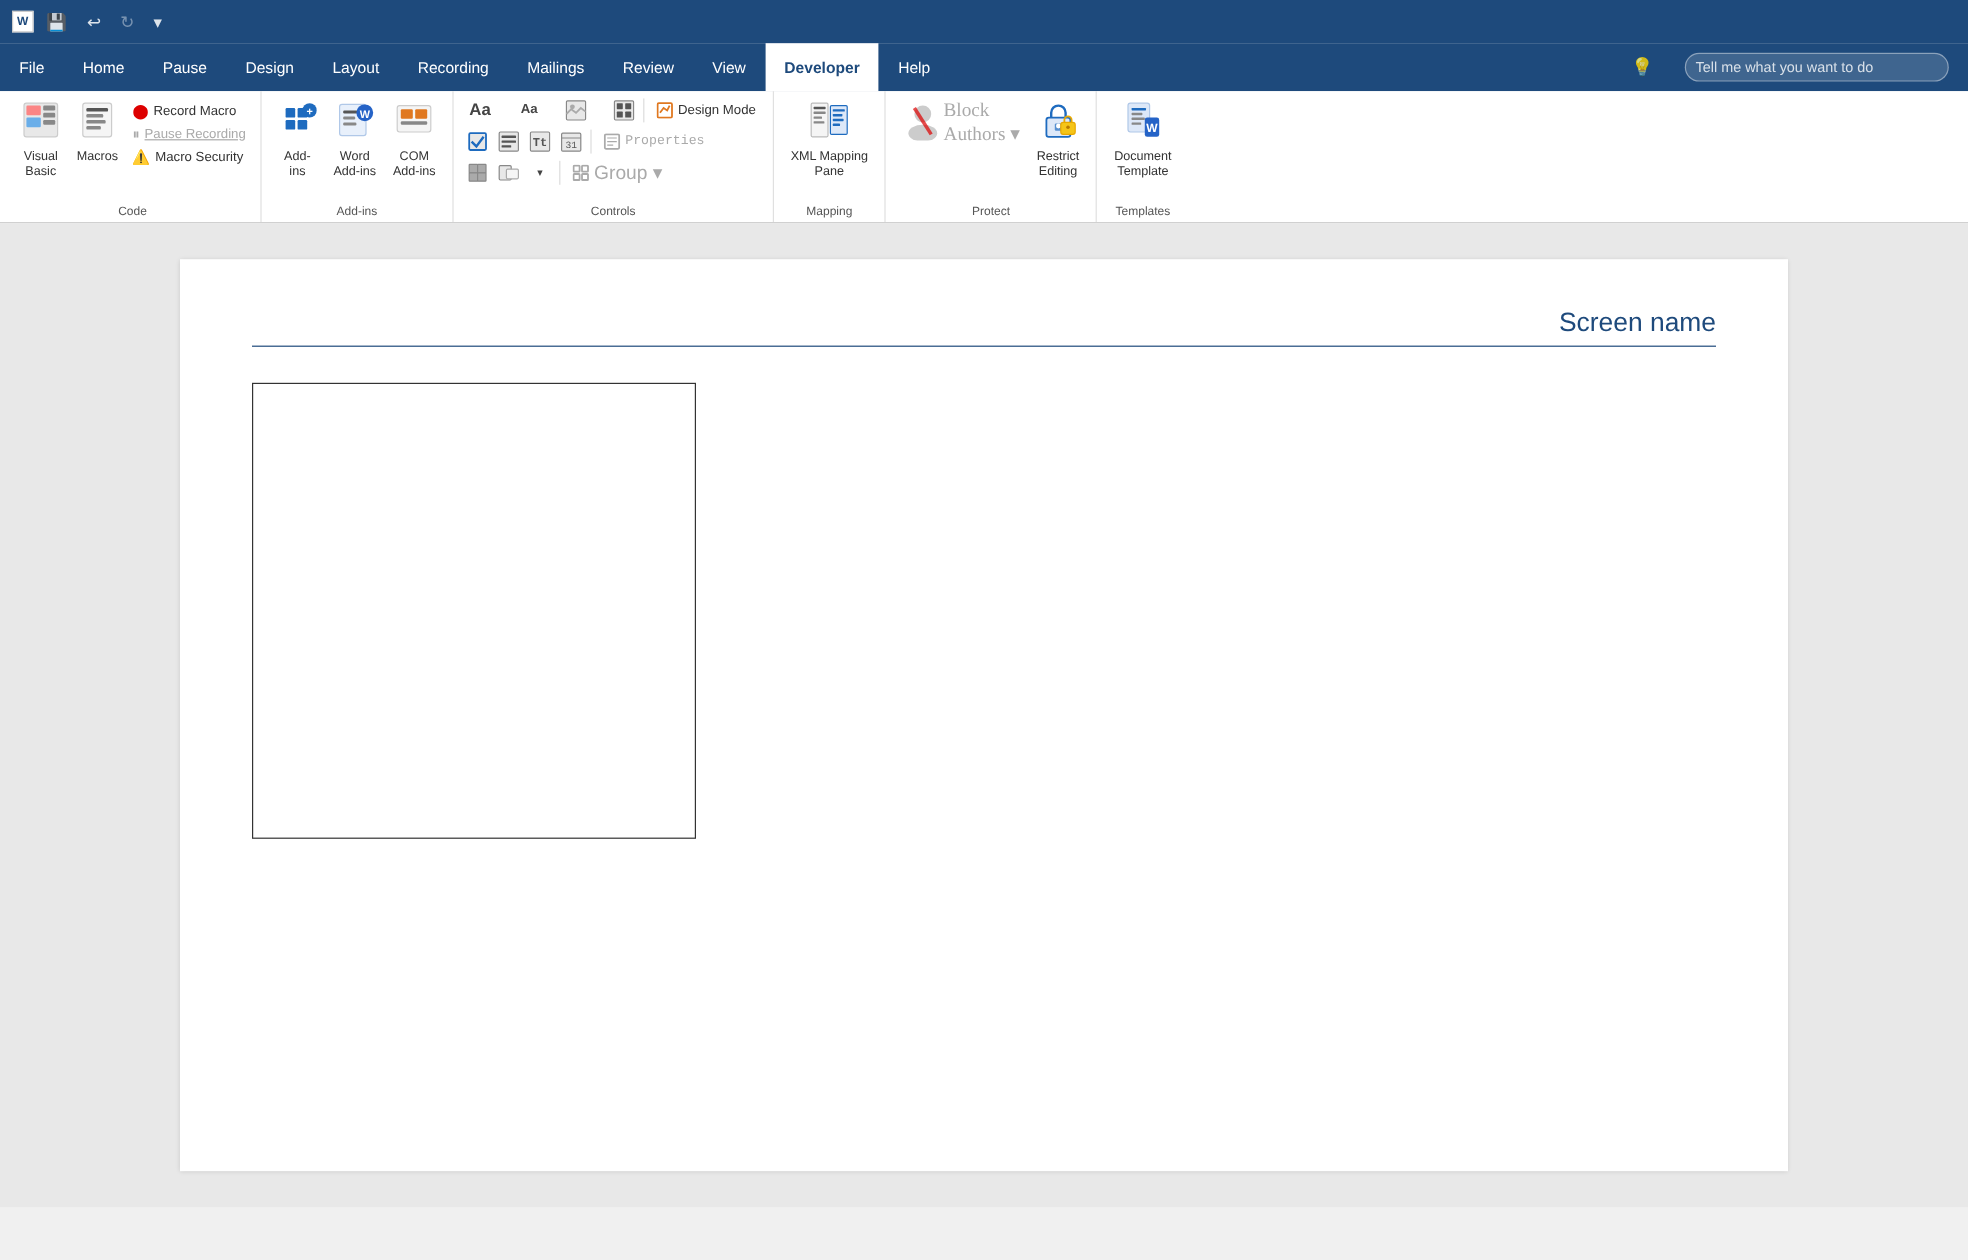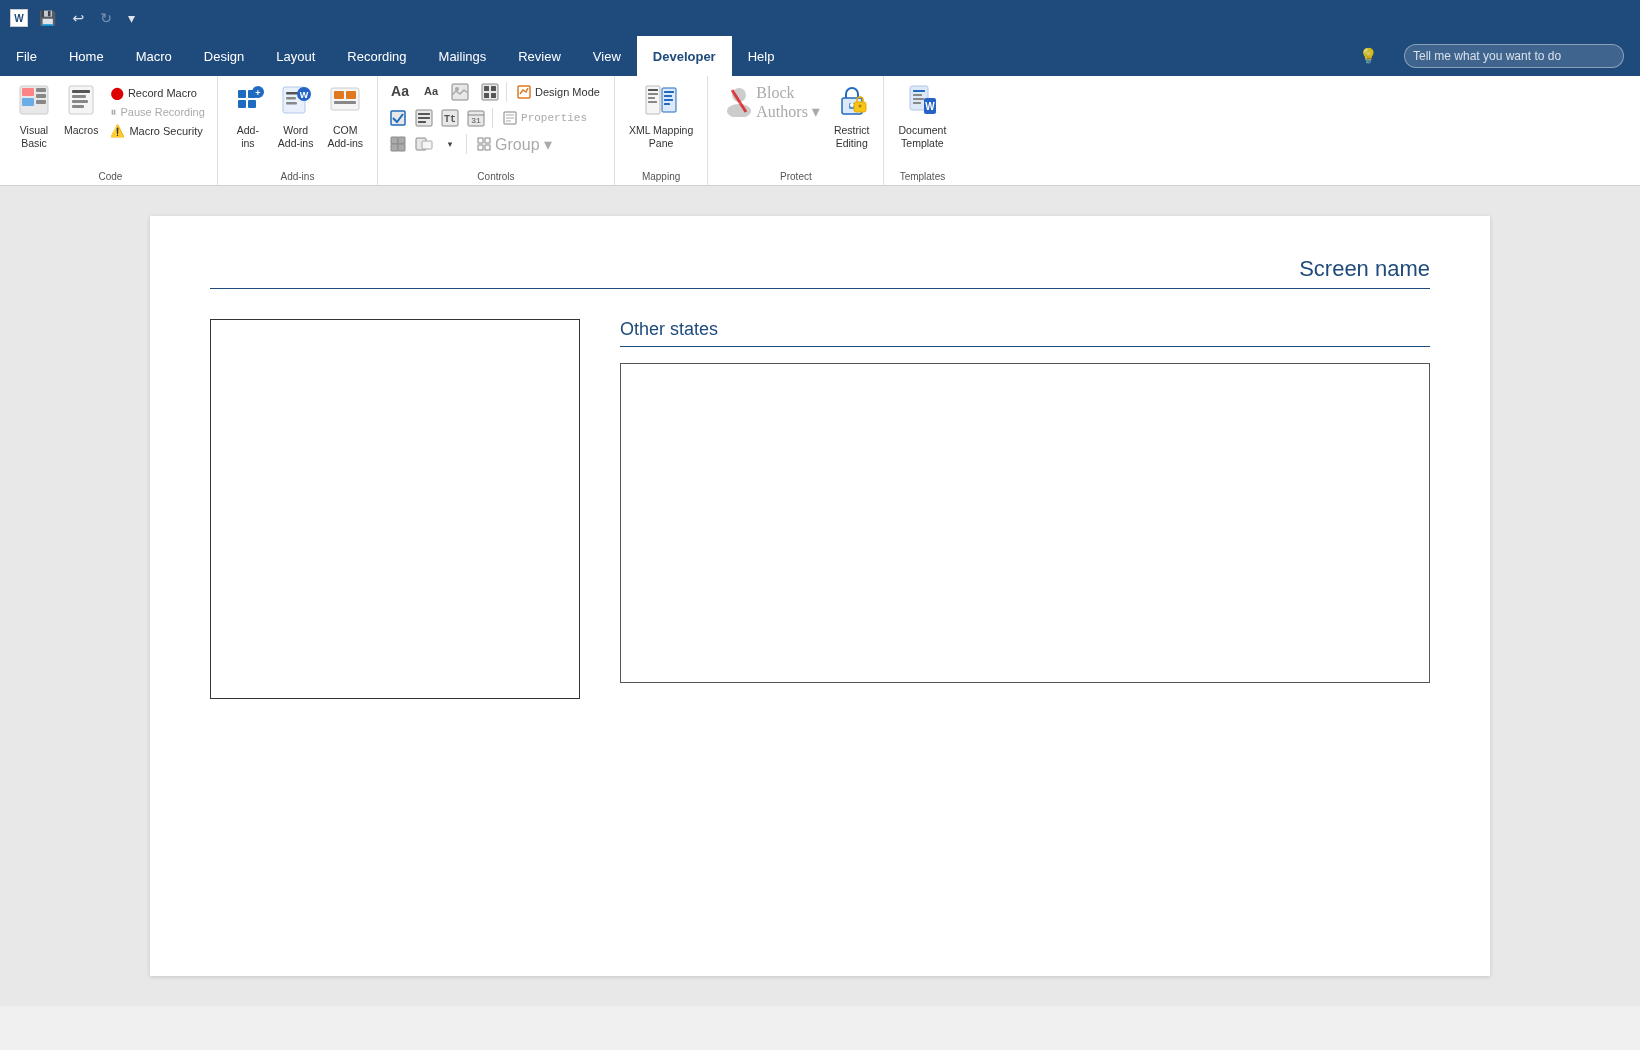--- a/index.html
+++ b/index.html
@@ -261,21 +261,21 @@
   <div class="title-bar-icon">W</div>
   <span class="title-bar-btn">💾</span>
   <span class="title-bar-btn">↩</span>
   <span class="title-bar-btn" style="opacity:0.4;">↻</span>
   <span class="title-bar-btn">▾</span>
 </div>
 
 <div class="menu-bar">
   <div class="menu-item">File</div>
   <div class="menu-item">Home</div>
-  <div class="menu-item">Macro</div>
+  <div class="menu-item">Pause</div>
   <div class="menu-item">Design</div>
   <div class="menu-item">Layout</div>
   <div class="menu-item">Recording</div>
   <div class="menu-item">Mailings</div>
   <div class="menu-item">Review</div>
   <div class="menu-item">View</div>
   <div class="menu-item active">Developer</div>
   <div class="menu-item">Help</div>
   <div style="flex:1;"></div>
   <div style="display:flex;align-items:center;padding-right:16px;">
@@ -318,21 +318,21 @@
         <div class="btn-label">Macros</div>
       </div>
 
       <div class="code-group-right">
         <div class="ribbon-btn-small">
           <span style="color:#d00;font-size:12px;">⬤</span>
           <span>Record Macro</span>
         </div>
         <div class="ribbon-btn-small disabled">
           <span style="font-size:12px;color:#aaa;">⏸</span>
-          <span style="color:#aaa;">Pause Recording</span>
+          <span style="color:#aaa;text-decoration:underline;">Pause Recording</span>
         </div>
         <div class="ribbon-btn-small">
           <span style="font-size:12px;">⚠️</span>
           <span>Macro Security</span>
         </div>
       </div>
     </div>
     <div class="ribbon-group-label">Code</div>
   </div>
 
@@ -376,21 +376,21 @@
         <div class="btn-label">COM<br>Add-ins</div>
       </div>
     </div>
     <div class="ribbon-group-label">Add-ins</div>
   </div>
 
   <div class="ribbon-group" style="min-width:200px;">
     <div class="ribbon-group-content" style="flex-direction:column;gap:2px;">
 
       <div style="display:flex;align-items:center;gap:4px;">
-        <div style="display:flex;gap:6px;">
+        <div style="display:flex;gap:16px;">
           <div class="ctrl-btn" style="font-size:14px;font-weight:bold;width:28px;height:22px;">Aa</div>
           <div class="ctrl-btn" style="font-size:11px;font-weight:bold;width:22px;height:22px;">Aa</div>
           <div class="ctrl-btn">
             <svg width="18" height="18" viewBox="0 0 18 18">
                 <rect x="1" y="1" width="16" height="16" rx="1" fill="#e8e8e8" stroke="#888"></rect>
                 <circle cx="6" cy="6" r="2" fill="#aaa"></circle>
                 <polyline points="1,12 5,8 9,11 13,7 17,10" fill="none" stroke="#aaa" stroke-width="1.5"></polyline>
               </svg>
           </div>
           <div class="ctrl-btn">
@@ -566,20 +566,16 @@
 
 <div class="doc-area">
   <div class="doc-page">
 
     <div class="doc-heading">Screen name</div>
 
     <div class="doc-content">
 
       <div class="doc-left-box"></div>
 
-      <div class="doc-right-section">
-        <div class="doc-subheading">Other states</div>
-        <div class="doc-right-box"></div>
-      </div>
     </div>
 
   </div>
 </div>
 
 </body></html>

